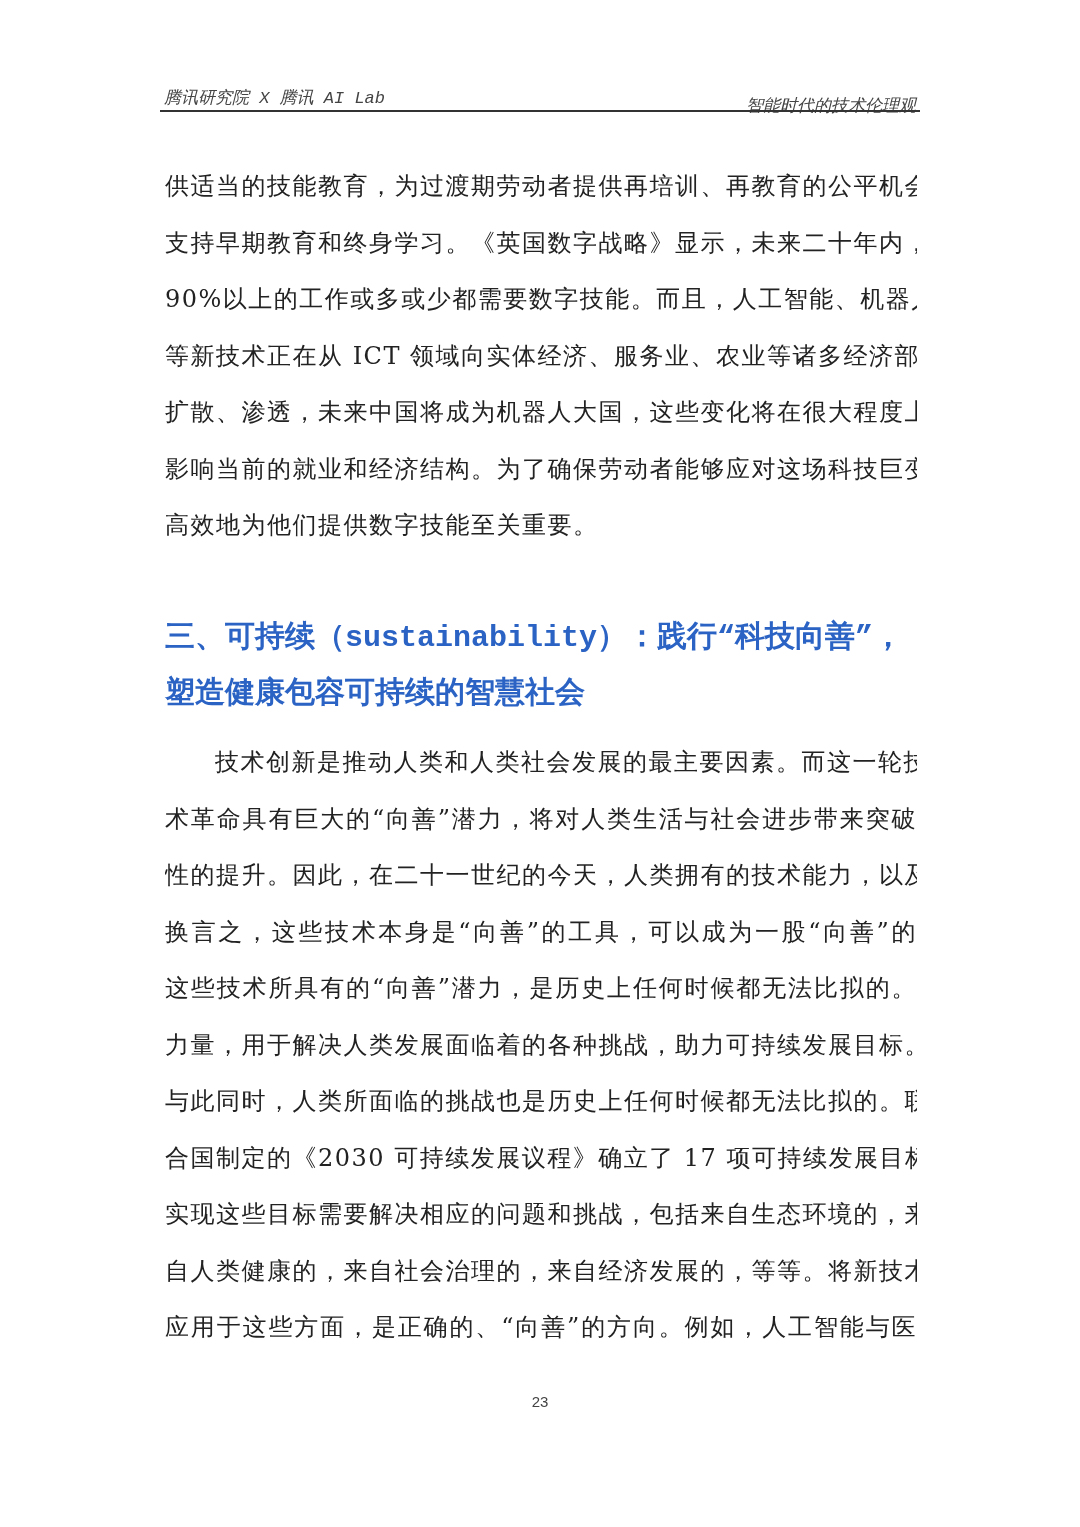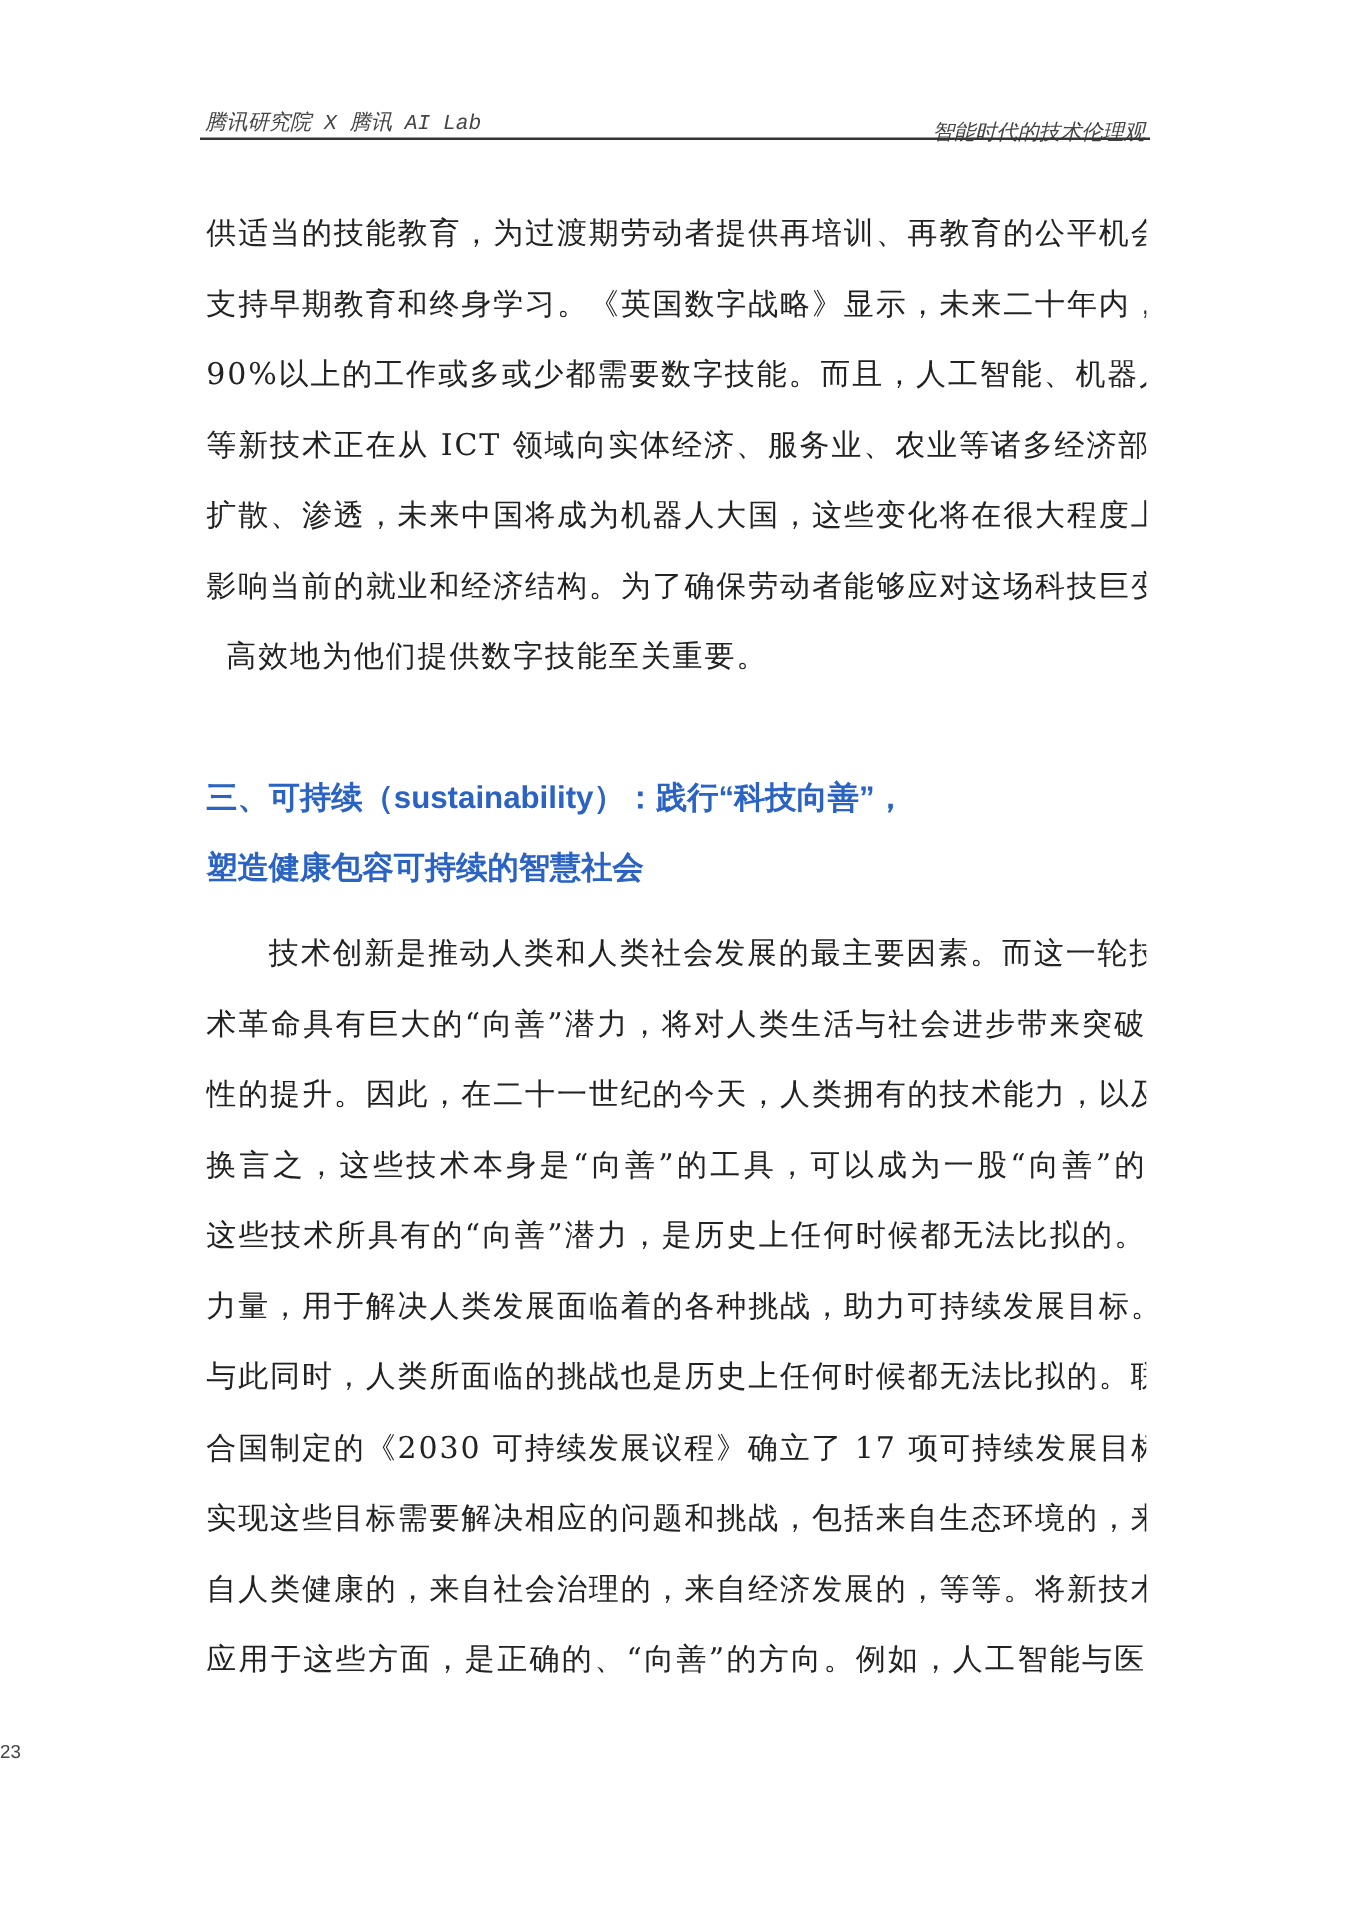--- a/index.html
+++ b/index.html
@@ -14,30 +14,30 @@
   .header-rule {
     position: absolute; left: 160px; top: 110px; width: 760px; height: 2px;
     background: #333333;
   }
   .body-text {
     position: absolute; left: 165px; width: 752px;
     font-family: "DejaVu Serif", serif; font-size: 24px; color: #222222;
     letter-spacing: 1.5px;
   }
   .line { height: 56.5px; line-height: 56.5px; white-space: nowrap; overflow: hidden; text-align: justify; text-align-last: justify; }
-  .line.last { text-align-last: left; margin-left: 16px; }
+  .line.last { text-align-last: left; }
   .line.indent { padding-left: 50px; }
   .heading {
     position: absolute; left: 165px; top: 610px; width: 760px;
-    font-family: Liberation Sans, sans-serif; font-weight: bold; font-size: 25px;
+    font-family: Liberation Mono, monospace; font-weight: bold; font-size: 30px;
     color: #2a63c4;
   }
   .heading .hline { height: 56px; line-height: 56px; white-space: nowrap; }
   .page-number {
-    position: absolute; left: 0; width: 1080px; top: 1393px; 
+    position: absolute; left: 0; width: 1080px; top: 1393px; text-align: center;
     font-family: "Liberation Sans", sans-serif; font-size: 15px; color: #444444;
   }
 </style>
 </head>
 <body>
 
 <div class="header">
   <span class="header-left">腾讯研究院 X 腾讯 AI Lab</span>
   <span class="header-right">智能时代的技术伦理观</span>
 </div>

